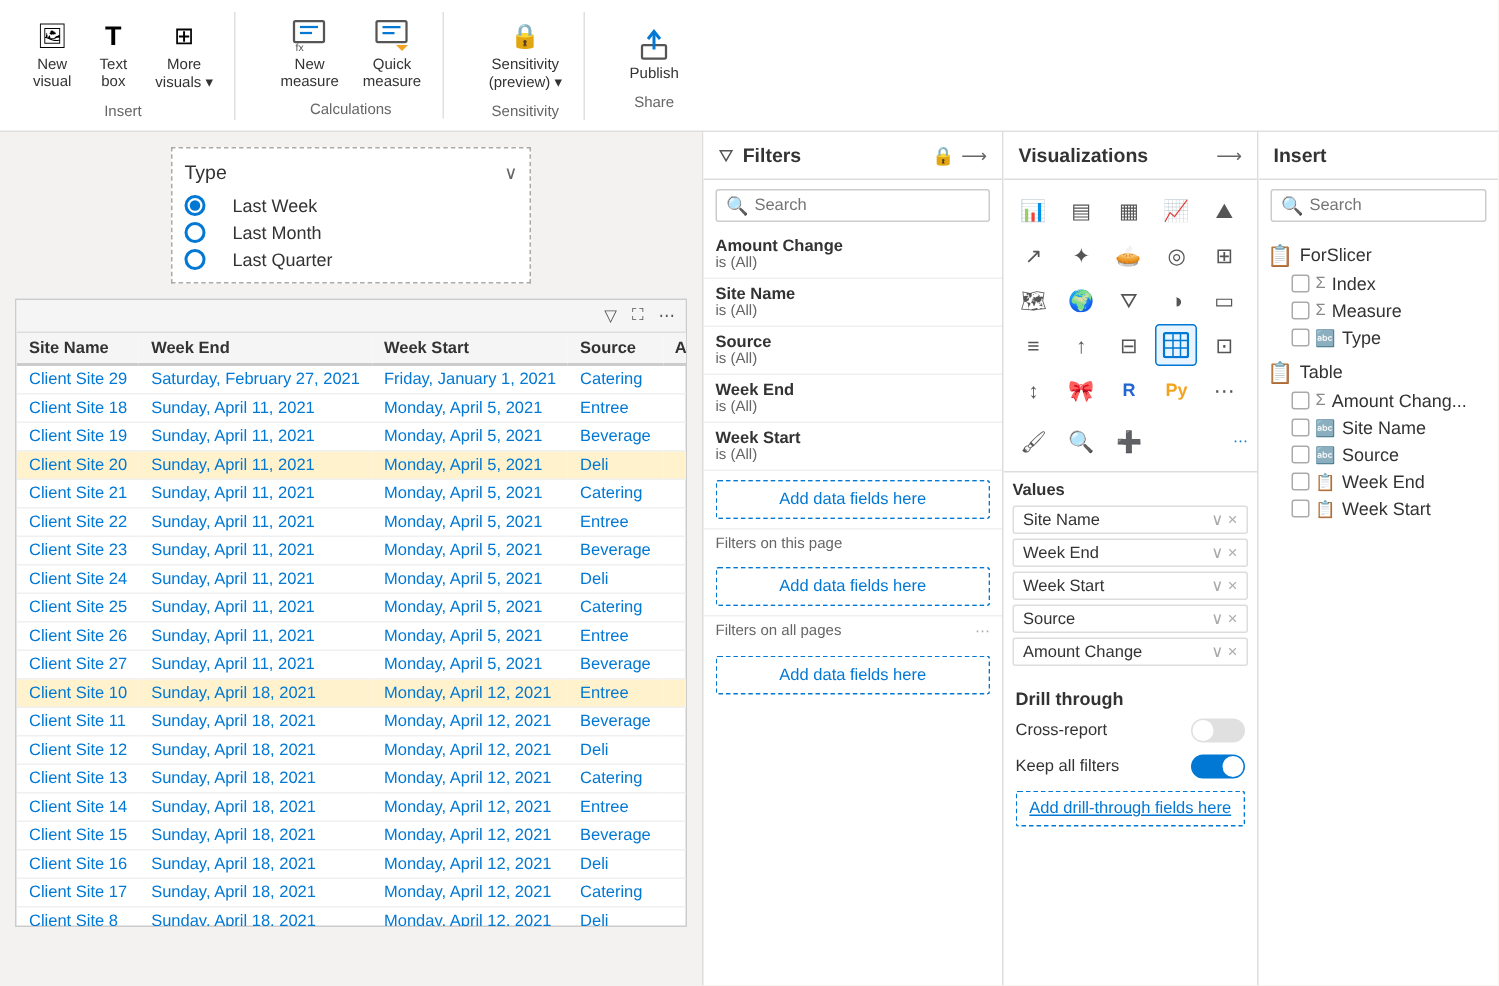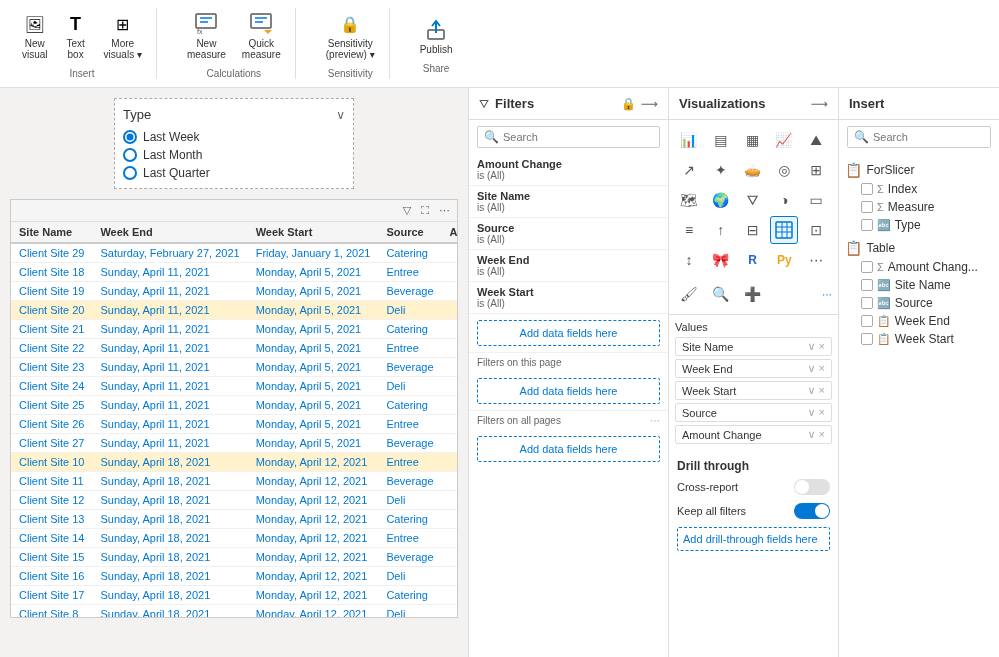--- a/index.html
+++ b/index.html
@@ -18,21 +18,21 @@
     
     .main-area { display: flex; height: calc(657px - 88px); }
 
     
     .canvas-area { flex: 1; background: #f3f2f1; padding: 10px; overflow: hidden; position: relative; }
 
     
     .slicer-box { background: white; border: 1px dashed #aaa; padding: 8px; width: 240px; margin: 0 auto; }
     .slicer-header { display: flex; justify-content: space-between; align-items: center; font-size: 13px; color: #333; margin-bottom: 8px; }
     .slicer-options { display: flex; flex-direction: column; gap: 4px; }
-    .radio-item { display: flex; align-items: center; gap: 6px; font-size: 12px; color: #333; }
+    .radio-item { display: flex; align-items: center; gap: 18px; font-size: 12px; color: #333; }
     .radio-circle { width: 14px; height: 14px; border-radius: 50%; border: 2px solid #0078d4; display: inline-block; position: relative; }
     .radio-circle.selected::after { content: ''; width: 7px; height: 7px; background: #0078d4; border-radius: 50%; position: absolute; top: 50%; left: 50%; transform: translate(-50%, -50%); }
 
     
     .table-visual { background: white; border: 1px solid #ccc; margin-top: 10px; overflow: hidden; position: relative; }
     .table-toolbar { display: flex; justify-content: flex-end; gap: 4px; padding: 2px 4px; background: #f5f5f5; border-bottom: 1px solid #ddd; }
     .table-toolbar-btn { font-size: 11px; color: #555; cursor: pointer; padding: 2px 3px; }
     .data-table { width: 100%; border-collapse: collapse; font-size: 11px; }
     .data-table th { background: #f5f5f5; border-bottom: 2px solid #ccc; padding: 4px 8px; text-align: left; color: #333; font-weight: 600; white-space: nowrap; }
     .data-table td { padding: 3px 8px; border-bottom: 1px solid #f0f0f0; color: #0078d4; white-space: nowrap; }
@@ -54,32 +54,32 @@
     .filter-name { font-size: 11px; color: #333; font-weight: 600; }
     .filter-value { font-size: 10px; color: #666; }
     .add-data-btn { margin: 6px 8px; border: 1px dashed #0078d4; color: #0078d4; font-size: 11px; padding: 6px; text-align: center; cursor: pointer; border-radius: 2px; }
 
     
     .viz-panel { width: 170px; border-right: 1px solid #ddd; display: flex; flex-direction: column; overflow-y: auto; }
     .viz-icons-grid { display: grid; grid-template-columns: repeat(5, 1fr); gap: 2px; padding: 6px; }
     .viz-icon { width: 28px; height: 28px; display: flex; align-items: center; justify-content: center; border: 1px solid transparent; border-radius: 3px; cursor: pointer; font-size: 14px; color: #555; }
     .viz-icon.selected { border-color: #0078d4; background: #e8f4ff; }
     .viz-values-section { padding: 6px; }
-    .viz-values-label { font-size: 11px; font-weight: 400; color: #333; margin-bottom: 4px; }
+    .viz-values-label { font-size: 11px; font-weight: 700; color: #333; margin-bottom: 4px; }
     .viz-field-item { display: flex; align-items: center; justify-content: space-between; border: 1px solid #ddd; border-radius: 2px; padding: 2px 6px; margin-bottom: 3px; font-size: 11px; color: #333; cursor: pointer; }
     .drill-section { padding: 6px 8px; }
     .drill-title { font-size: 12px; font-weight: 700; color: #333; margin-bottom: 6px; }
     .drill-item { display: flex; align-items: center; justify-content: space-between; margin-bottom: 8px; }
     .drill-label { font-size: 11px; color: #333; }
     .toggle { width: 36px; height: 16px; background: #e0e0e0; border-radius: 8px; position: relative; cursor: pointer; }
     .toggle.on { background: #0078d4; }
     .toggle .knob { width: 14px; height: 14px; background: white; border-radius: 50%; position: absolute; top: 1px; transition: left 0.2s; }
     .toggle.off .knob { left: 1px; }
     .toggle.on .knob { left: 21px; }
-    .add-drill-btn { border: 1px dashed #0078d4; color: #0078d4; font-size: 11px; padding: 5px; cursor: pointer; border-radius: 2px; margin: 0; }
+    .add-drill-btn { border: 1px dashed #0078d4; color: #0078d4; font-size: 11px; padding: 5px; text-align: center; cursor: pointer; border-radius: 2px; margin: 0; text-decoration: underline; }
 
     
     .fields-panel { width: 160px; display: flex; flex-direction: column; overflow-y: auto; }
     .fields-tree { padding: 6px; }
     .tree-group { margin-bottom: 4px; }
     .tree-group-header { display: flex; align-items: center; gap: 4px; cursor: pointer; padding: 2px 0; }
     .tree-group-icon { font-size: 14px; color: #f4a320; }
     .tree-group-label { font-size: 12px; color: #333; font-weight: 500; }
     .tree-children { padding-left: 16px; }
     .tree-item { display: flex; align-items: center; gap: 4px; padding: 2px 0; }

